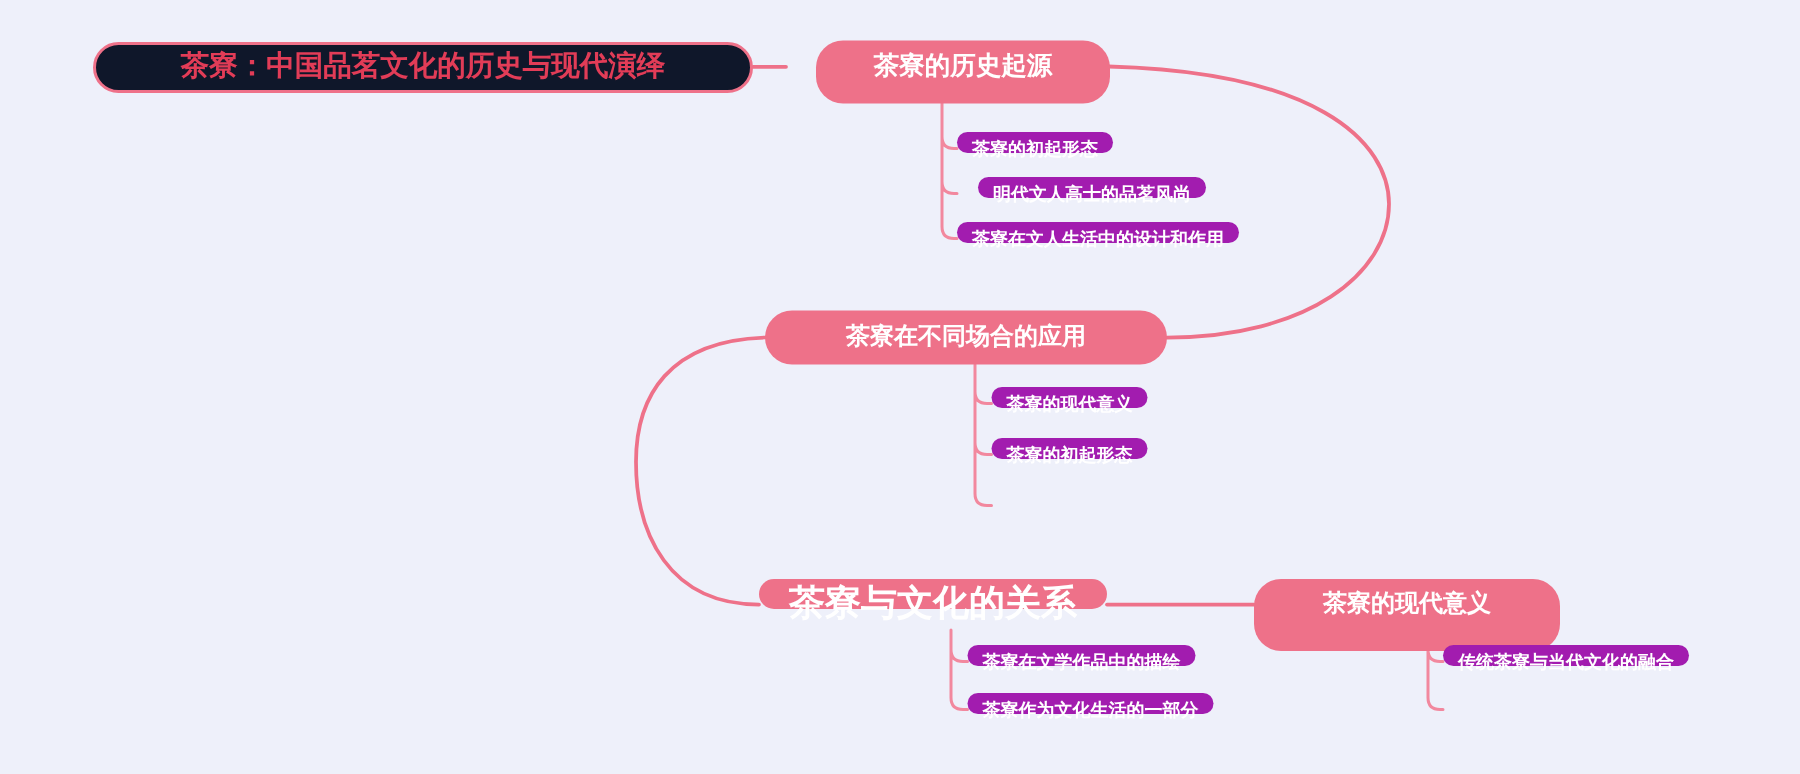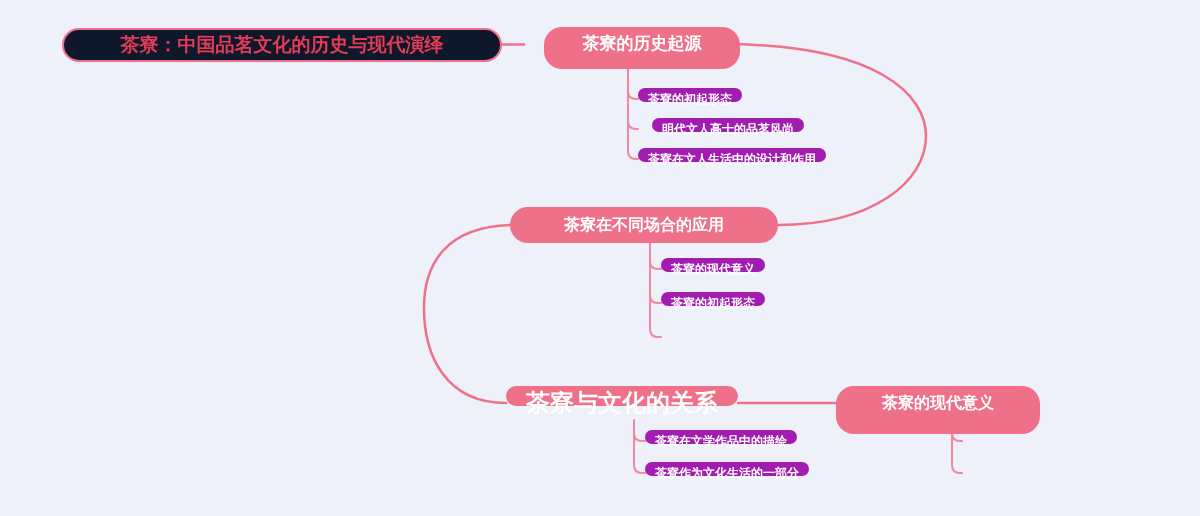--- a/index.html
+++ b/index.html
@@ -98,14 +98,15 @@
   <div class="node child-node" id="child-1-1">茶寮的初起形态</div>
   <div class="node child-node" id="child-1-2">明代文人高士的品茗风尚</div>
   <div class="node child-node" id="child-1-3">茶寮在文人生活中的设计和作用</div>
 
   <div class="node child-node" id="child-2-1">茶寮的现代意义</div>
   <div class="node child-node" id="child-2-2">茶寮的初起形态</div>
 
   <div class="node child-node" id="child-3-2">茶寮作为文化生活的一部分</div>
   <div class="node child-node" id="child-3-1">茶寮在文学作品中的描绘</div>
 
+  <div class="node child-node" id="child-4-1">传统茶寮与当代文化的融合</div>
 
 </div>
 
 </body></html>

